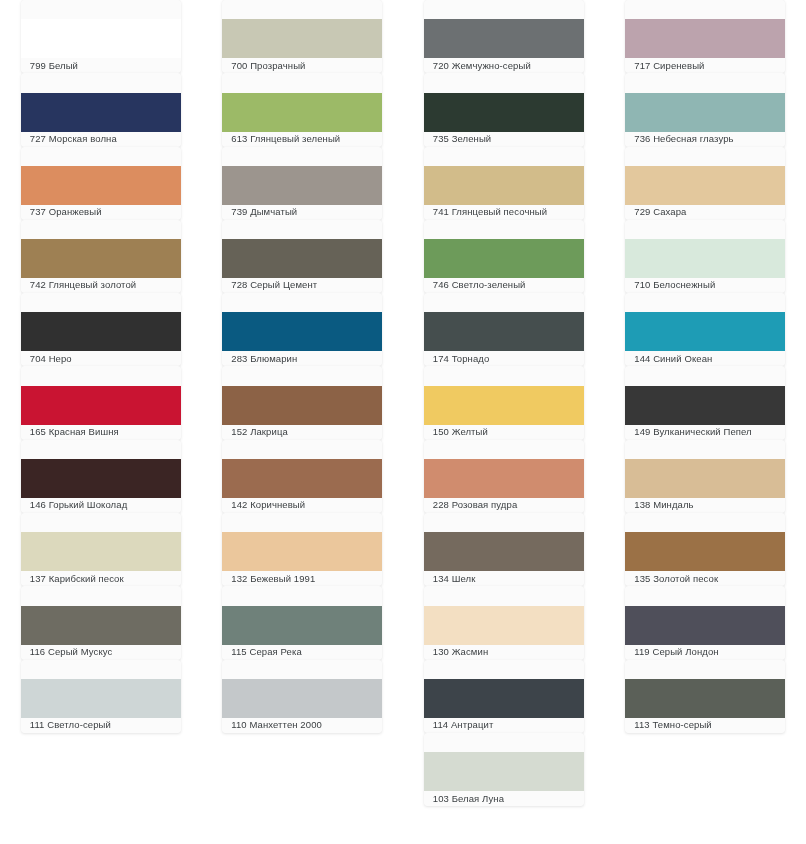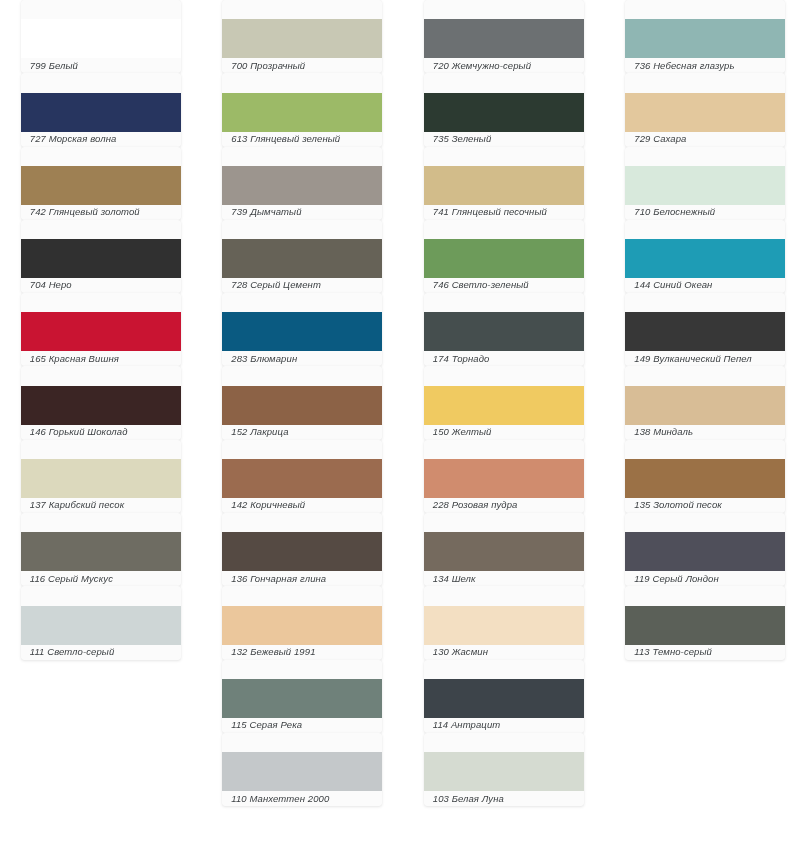--- a/index.html
+++ b/index.html
@@ -52,21 +52,20 @@
     flex: 1 1 auto;
     display: flex;
     align-items: center;
     padding-left: 9px;
     padding-right: 6px;
     font-size: 9.5px;
     color: #3c4043;
     letter-spacing: 0.1px;
     line-height: 1.1;
     white-space: nowrap;
-    font-style: italic;
   }
   .swatch-card.is-empty {
     background: transparent;
     box-shadow: none;
   }
 </style>
 </head>
 <body>
 
 <div id="palette-grid">
@@ -76,20 +75,25 @@
         <div class="swatch-color" style="background: rgb(255, 255, 255);"></div>
         <div class="swatch-label">799 Белый</div>
       </div>
       <div class="swatch-card">
         <div class="swatch-spacer"></div>
         <div class="swatch-color" style="background: rgb(39, 53, 95);"></div>
         <div class="swatch-label">727 Морская волна</div>
       </div>
       <div class="swatch-card">
         <div class="swatch-spacer"></div>
+        <div class="swatch-color" style="background: rgb(220, 141, 95);"></div>
+        <div class="swatch-label">737 Оранжевый</div>
+      </div>
+      <div class="swatch-card">
+        <div class="swatch-spacer"></div>
         <div class="swatch-color" style="background: rgb(158, 128, 83);"></div>
         <div class="swatch-label">742 Глянцевый золотой</div>
       </div>
       <div class="swatch-card">
         <div class="swatch-spacer"></div>
         <div class="swatch-color" style="background: rgb(48, 48, 48);"></div>
         <div class="swatch-label">704 Неро</div>
       </div>
       <div class="swatch-card">
         <div class="swatch-spacer"></div>
@@ -151,25 +155,20 @@
         <div class="swatch-color" style="background: rgb(140, 98, 70);"></div>
         <div class="swatch-label">152 Лакрица</div>
       </div>
       <div class="swatch-card">
         <div class="swatch-spacer"></div>
         <div class="swatch-color" style="background: rgb(155, 107, 79);"></div>
         <div class="swatch-label">142 Коричневый</div>
       </div>
       <div class="swatch-card">
         <div class="swatch-spacer"></div>
-        <div class="swatch-color" style="background: rgb(85, 74, 67);"></div>
-        <div class="swatch-label">136 Гончарная глина</div>
-      </div>
-      <div class="swatch-card">
-        <div class="swatch-spacer"></div>
         <div class="swatch-color" style="background: rgb(235, 199, 156);"></div>
         <div class="swatch-label">132 Бежевый 1991</div>
       </div>
       <div class="swatch-card">
         <div class="swatch-spacer"></div>
         <div class="swatch-color" style="background: rgb(111, 129, 122);"></div>
         <div class="swatch-label">115 Серая Река</div>
       </div>
       <div class="swatch-card">
         <div class="swatch-spacer"></div>
@@ -234,20 +233,25 @@
       <div class="swatch-card">
         <div class="swatch-spacer"></div>
         <div class="swatch-color" style="background: rgb(213, 219, 209);"></div>
         <div class="swatch-label">103 Белая Луна</div>
       </div>
       <div class="swatch-card is-empty">
         <div class="swatch-spacer"></div>
       </div>
     </div>
     <div class="palette-column">
+      <div class="swatch-card">
+        <div class="swatch-spacer"></div>
+        <div class="swatch-color" style="background: rgb(188, 163, 173);"></div>
+        <div class="swatch-label">717 Сиреневый</div>
+      </div>
       <div class="swatch-card">
         <div class="swatch-spacer"></div>
         <div class="swatch-color" style="background: rgb(143, 182, 179);"></div>
         <div class="swatch-label">736 Небесная глазурь</div>
       </div>
       <div class="swatch-card">
         <div class="swatch-spacer"></div>
         <div class="swatch-color" style="background: rgb(227, 200, 157);"></div>
         <div class="swatch-label">729 Сахара</div>
       </div>

